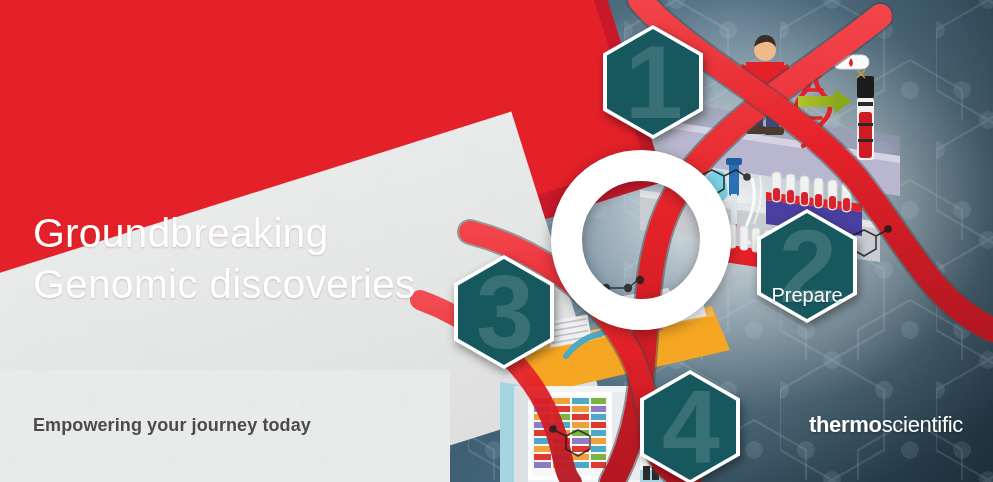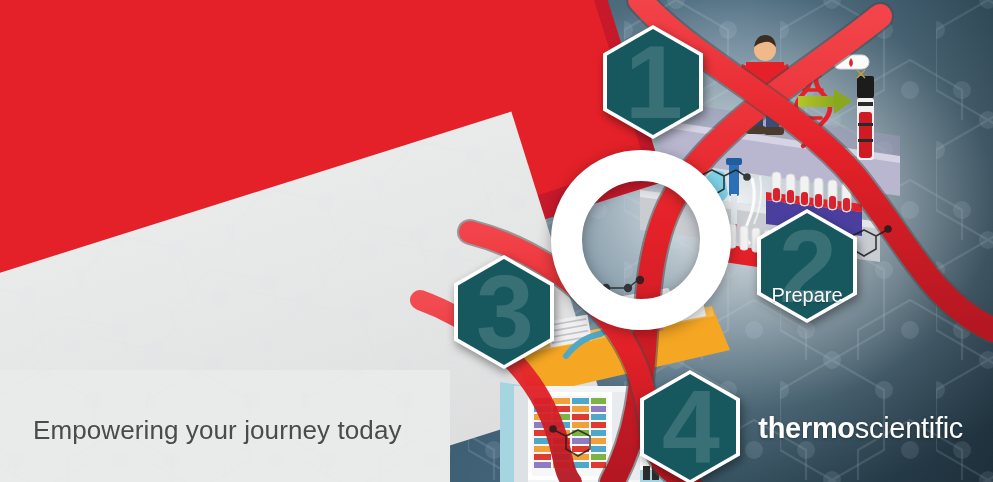--- a/index.html
+++ b/index.html
@@ -55,27 +55,27 @@
 
   
   #headline{
     position:absolute;left:33px;top:208px;width:480px;
     color:#ffffff;font-size:41px;line-height:1.24;font-weight:300;
     letter-spacing:.1px;text-shadow:0 1px 2px rgba(120,0,10,.20);
   }
   #headline div{white-space:nowrap;}
   #tagline{
     position:absolute;left:33px;top:415px;
-    color:#4b4b4d;font-size:26px;font-weight:400;letter-spacing:.1px;
+    color:#4b4b4d;font-size:18px;font-weight:700;letter-spacing:.1px;
   }
 
   
   #logo{
     position:absolute;right:30px;top:412px;
-    color:#ffffff;font-size:29px;letter-spacing:-.3px;white-space:nowrap;
+    color:#ffffff;font-size:22px;letter-spacing:-.3px;white-space:nowrap;
     text-shadow:0 1px 3px rgba(0,0,0,.35);
   }
   #logo .b{font-weight:700;}
   #logo .l{font-weight:300;}
 
   
   .hexbadge{
     position:absolute;width:100px;height:114px;
     filter:drop-shadow(2px 4px 5px rgba(0,0,0,.42));
   }
@@ -408,20 +408,24 @@
         <path d="M606,288 h22 M628,288 l10,-8"></path>
         <circle cx="606" cy="288" r="3.4" fill="#1c1c1c"></circle>
         <circle cx="628" cy="288" r="3.4" fill="#1c1c1c"></circle>
         <circle cx="640" cy="280" r="3.4" fill="#1c1c1c"></circle>
       </g>
     </g>
   </svg>
 
   <div id="ring"></div>
 
+  <div id="headline">
+    <div>Groundbreaking</div>
+    <div>Genomic discoveries</div>
+  </div>
 
   <div id="tagline">Empowering your journey today</div>
 
   <div id="logo">
     <span class="b">thermo</span><span class="l">scientific</span>
   </div>
 
   <div class="hexbadge" id="badge-1">
     <div class="hexout"></div>
     <div class="hexin">

